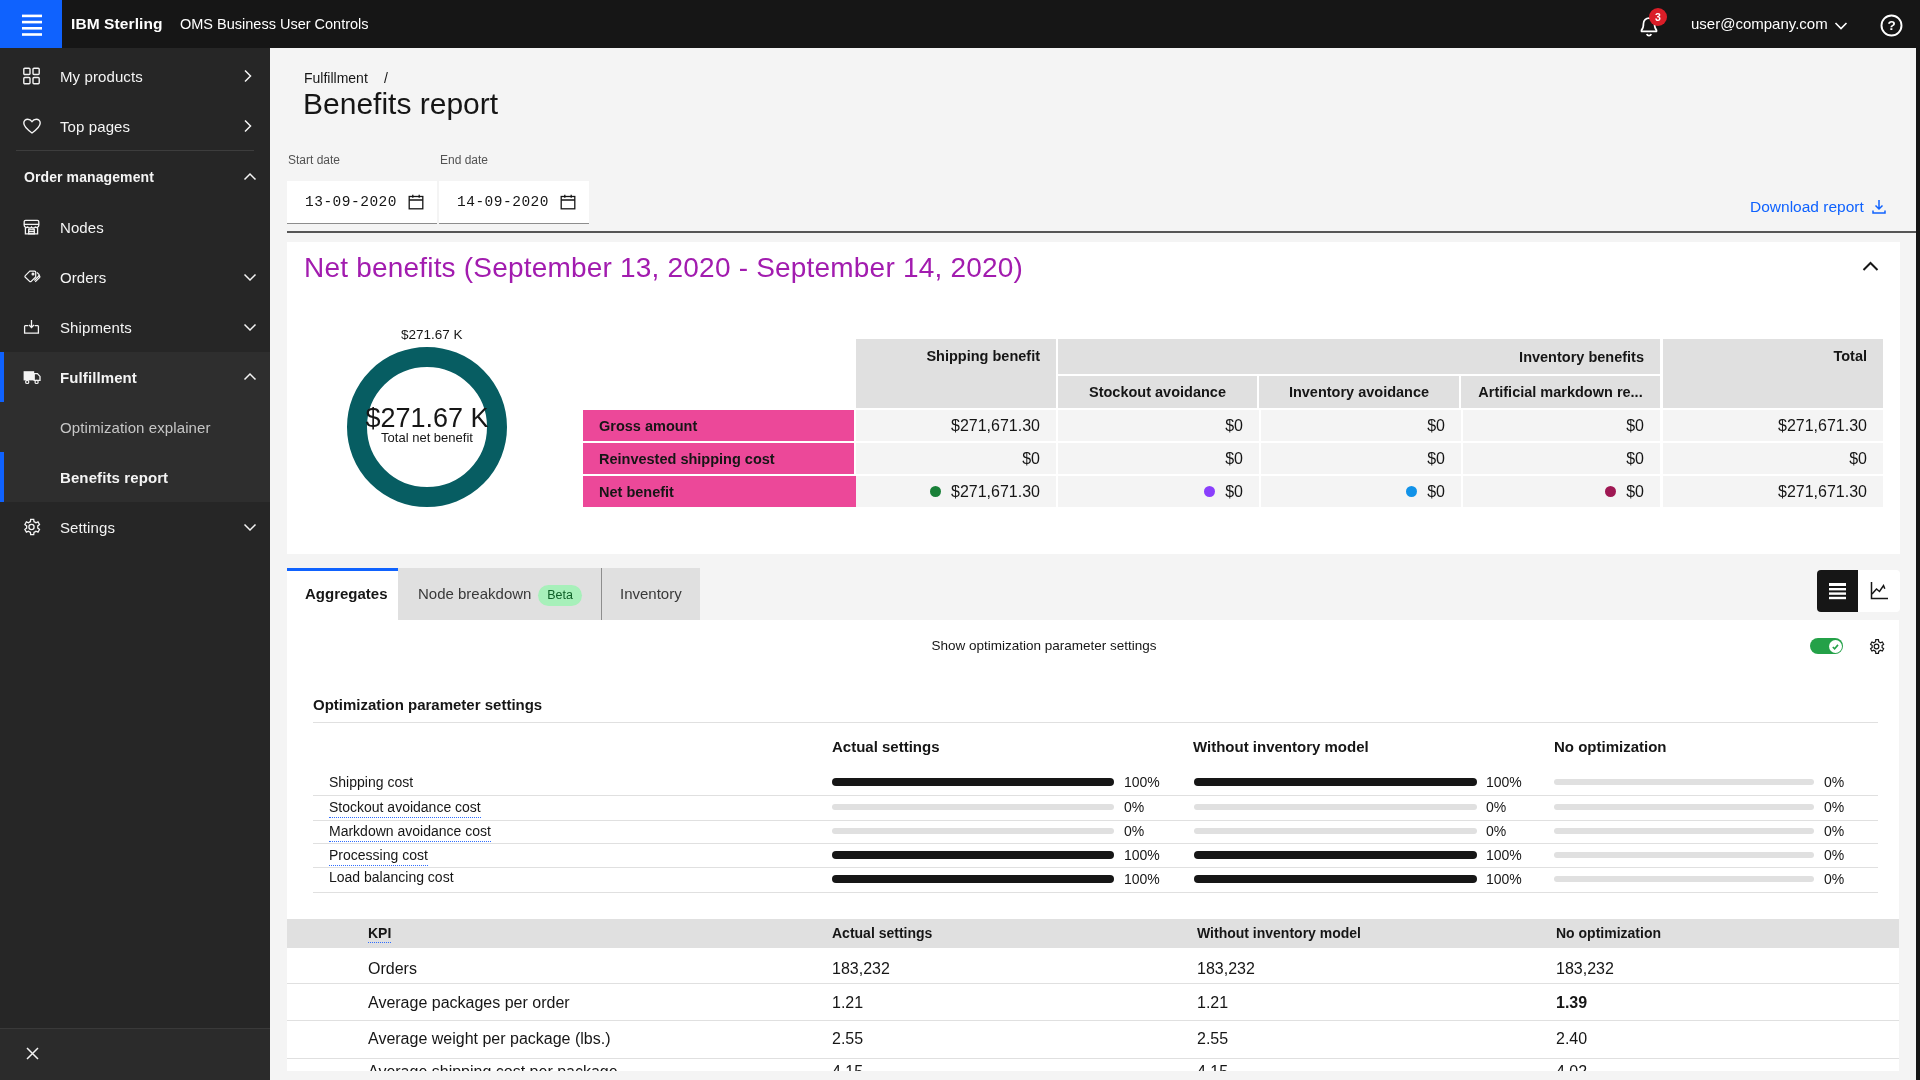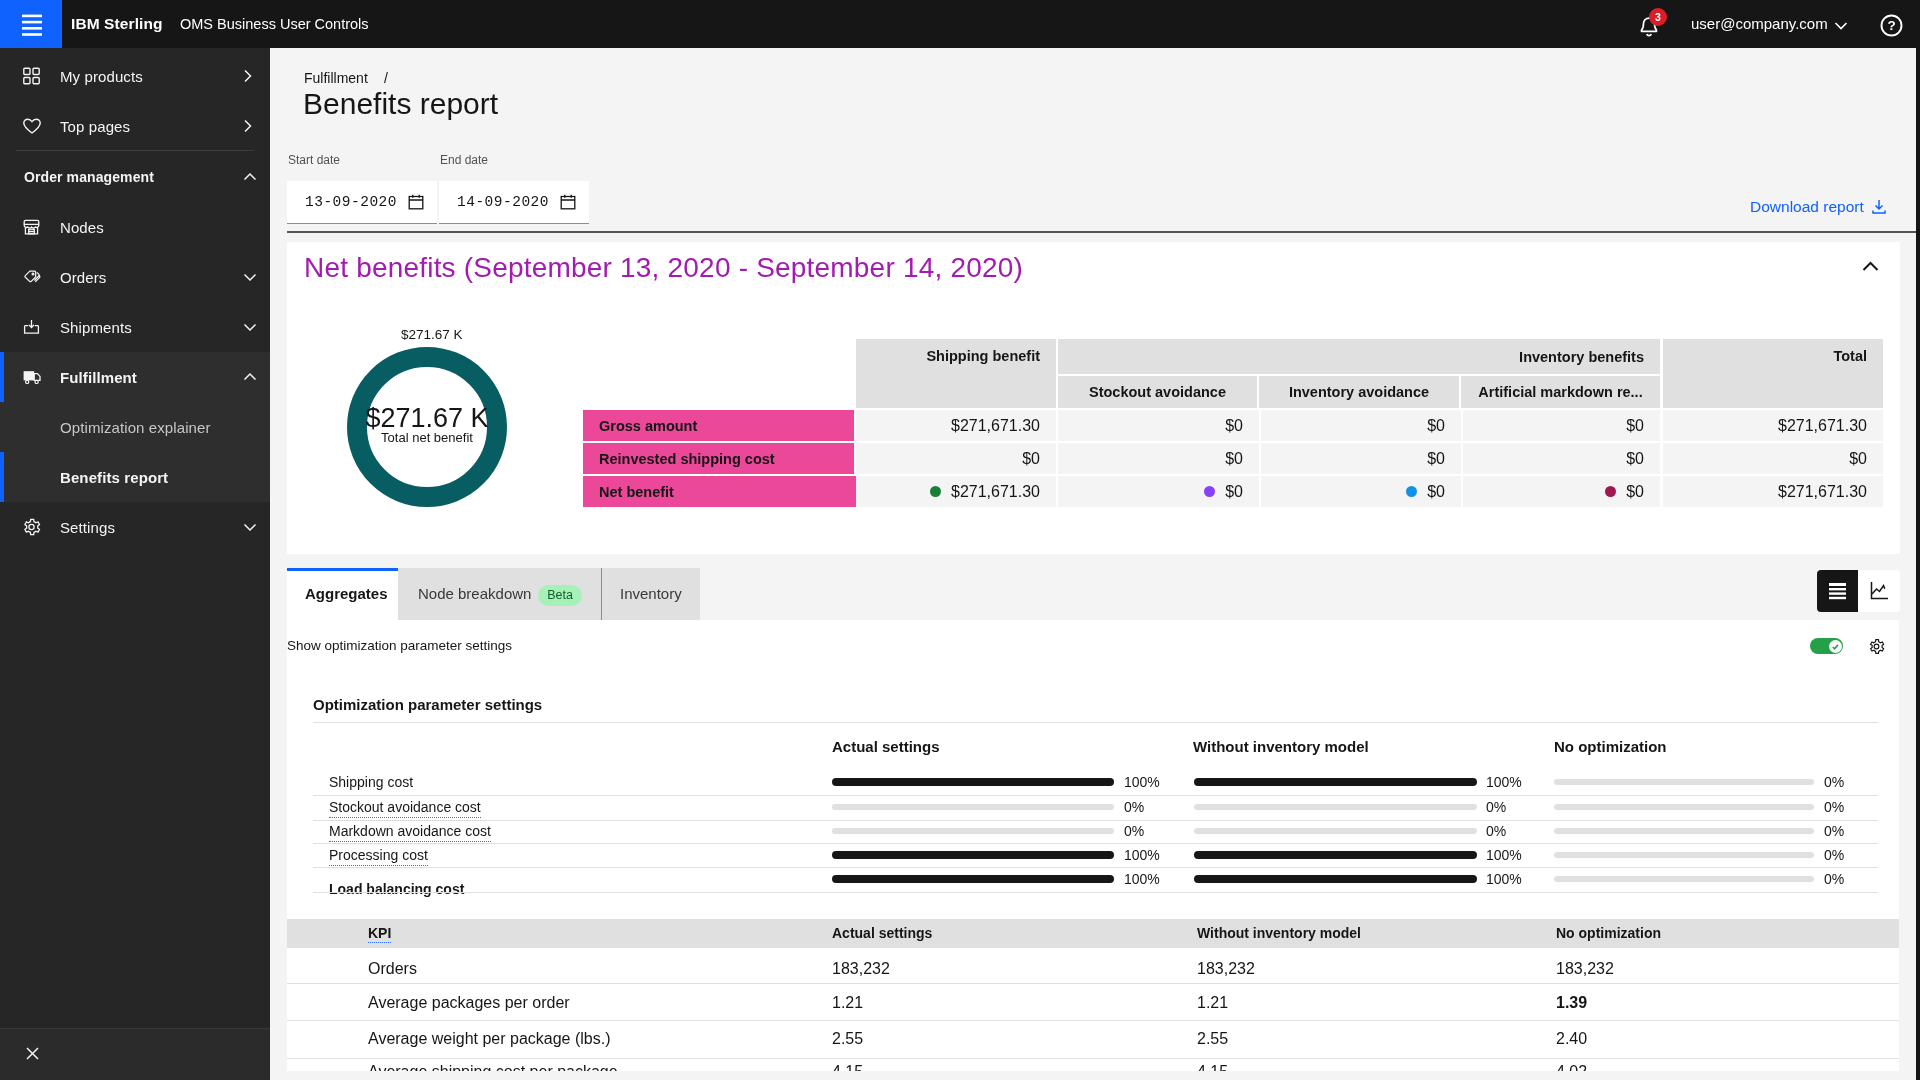--- a/index.html
+++ b/index.html
@@ -319,21 +319,21 @@
 </div>
 <div class="abs" style="left:1858px;top:570px;width:42px;height:42px;background:#ffffff;border-radius:0 4px 4px 0;">
   <svg style="position:absolute;left:11px;top:11px;" width="20" height="20" viewBox="0 0 20 20" fill="none" stroke="#161616" stroke-width="1.5">
     <path d="M2.5 1 V17.5 H19"></path>
       <path d="M3 13 L7.5 8 L10.5 10.5 L14.5 4.5 L15.8 7.8"></path>
   </svg>
 </div>
 
 <div class="abs" style="left:287px;top:620px;width:1612px;height:451px;background:#ffffff;overflow:hidden;">
 
-  <div style="position:absolute;left:0;top:18px;width:1514px;text-align:left;font-size:13.5px;color:#161616;">Show optimization parameter settings</div>
+  <div style="position:absolute;left:0;top:18px;width:1514px;text-align:center;font-size:13.5px;color:#161616;">Show optimization parameter settings</div>
   <div style="position:absolute;left:1523px;top:18px;width:33px;height:16px;border-radius:8px;background:#24a148;">
     <div style="position:absolute;right:1.5px;top:1.5px;width:13px;height:13px;border-radius:50%;background:#ffffff;">
       <svg style="position:absolute;left:3px;top:4px;" width="7" height="6" viewBox="0 0 7 6">
           <path d="M0.8 3 L2.6 4.8 L6 0.9" fill="none" stroke="#24a148" stroke-width="1.6"></path>
         </svg>
     </div>
   </div>
   <div style="position:absolute;left:1581px;top:18px;">
     <svg width="17" height="17" viewBox="0 0 19 19" fill="none" stroke="#161616" stroke-width="1.3">
       <circle cx="9.5" cy="9.5" r="2.6"></circle>
@@ -380,21 +380,21 @@
     <div class="pct" style="left:1537px;top:203px;">0%</div>
   <div class="psep" style="top:223px;"></div>
   <div class="plabel" style="top:227px;"><span class="du">Processing cost</span></div>
   <div class="pbar" style="left:545px;top:231px;width:282px;background:#161616;"></div>
     <div class="pct" style="left:837px;top:227px;">100%</div>
   <div class="pbar" style="left:907px;top:231px;width:283px;background:#161616;"></div>
     <div class="pct" style="left:1199px;top:227px;">100%</div>
   <div class="pbar" style="left:1267px;top:232px;width:260px;height:6px;background:#e0e0e0;"></div>
     <div class="pct" style="left:1537px;top:227px;">0%</div>
   <div class="psep" style="top:247px;"></div>
-  <div class="plabel" style="top:261px;font-weight:bold;">Load balancing cost</div>
+  <div class="plabel" style="top:249px;">Load balancing cost</div>
   <div class="pbar" style="left:545px;top:255px;width:282px;background:#161616;"></div>
     <div class="pct" style="left:837px;top:251px;">100%</div>
   <div class="pbar" style="left:907px;top:255px;width:283px;background:#161616;"></div>
     <div class="pct" style="left:1199px;top:251px;">100%</div>
   <div class="pbar" style="left:1267px;top:256px;width:260px;height:6px;background:#e0e0e0;"></div>
     <div class="pct" style="left:1537px;top:251px;">0%</div>
   <div class="psep" style="top:272px;"></div>
 
   <div style="position:absolute;left:0;top:299px;width:1612px;height:29px;background:#e0e0e0;"></div>
   <div style="position:absolute;left:81px;top:305px;font-size:14px;font-weight:700;color:#161616;"><span style="border-bottom:1.5px dotted #2f6dfe;padding-bottom:1px;">KPI</span></div>

